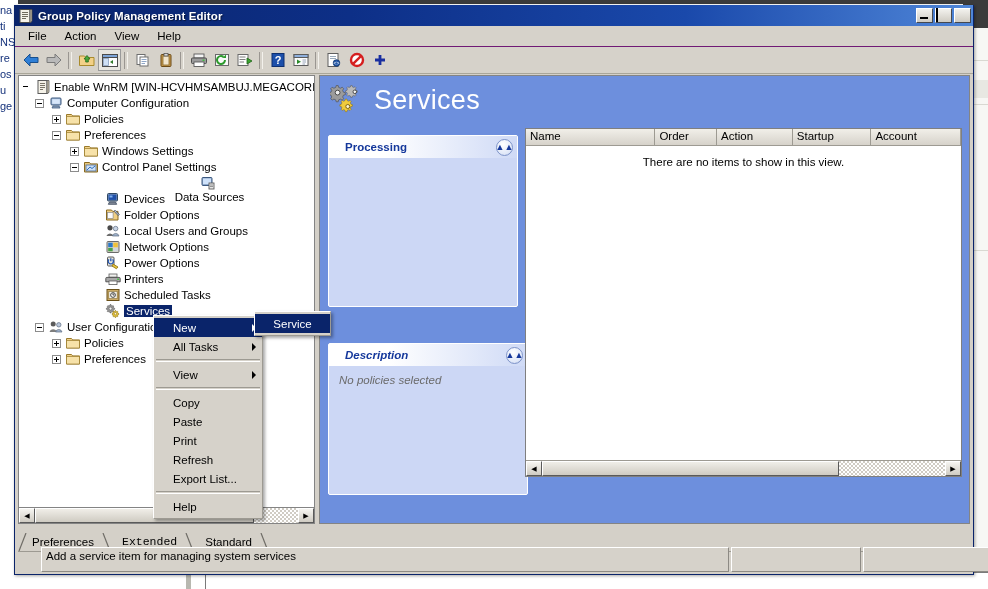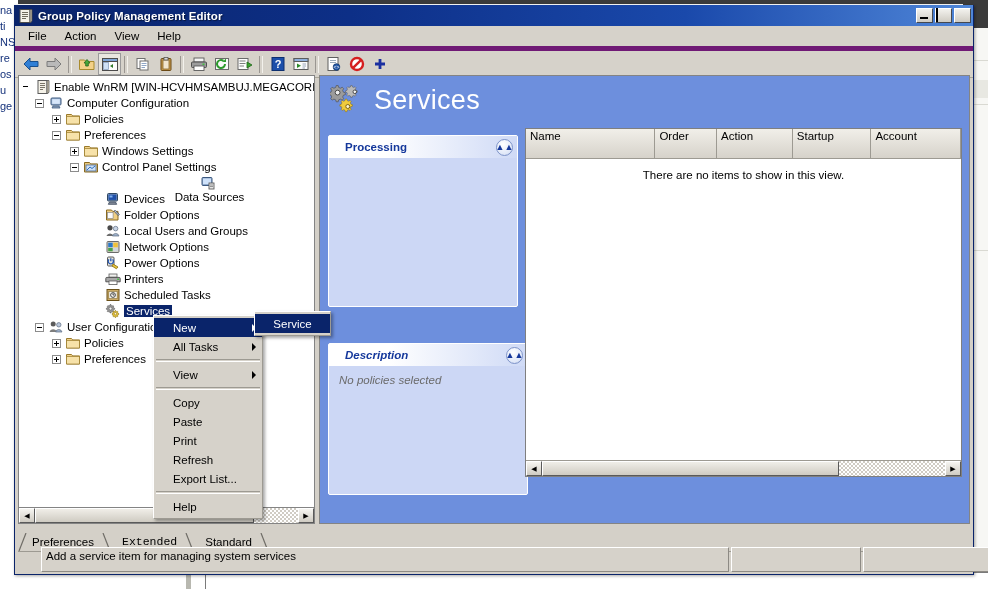--- a/index.html
+++ b/index.html
@@ -106,21 +106,21 @@
   .max .g1 { left: 3px; top: 3px; width: 9px; height: 8px; border: 1px solid #000; background: none; box-sizing: border-box;}
   .cls .g1 { left: 7px; top: 2px; width: 2px; height: 11px; transform: rotate(45deg); }
   .cls .g2 { left: 7px; top: 2px; width: 2px; height: 11px; transform: rotate(-45deg); }
 
   
   .menubar {
     height: 20px;
     background: #d6d2ca;
     display: flex; align-items: center;
     padding-left: 4px;
-    border-bottom: 5px solid #701a75;
+    border-bottom: 1px solid #701a75;
   }
   .menubar .mi {
     padding: 2px 9px;
     font-size: 11.5px;
     color: #000;
     cursor: default;
   }
 
   
   .toolbar {
@@ -278,21 +278,21 @@
   }
   .panel-body { padding: 8px 10px; color: #6b6b6b; font-size: 11.5px; }
 
   .listview {
     position: absolute;
     background: #ffffff;
     border: 1px solid #7f7f7f;
     box-sizing: border-box;
     overflow: hidden;
   }
-  .lv-head { display: flex; height: 30px; }
+  .lv-head { display: flex; height: 17px; }
   .lv-col {
     background: linear-gradient(to bottom,#f1efe9,#d6d2ca);
     border-right: 1px solid #9d9a92;
     border-bottom: 1px solid #9d9a92;
     box-sizing: border-box;
     font-size: 11.5px;
     padding: 1px 0 0 4px;
     color: #000;
     cursor: default;
     white-space: nowrap;

